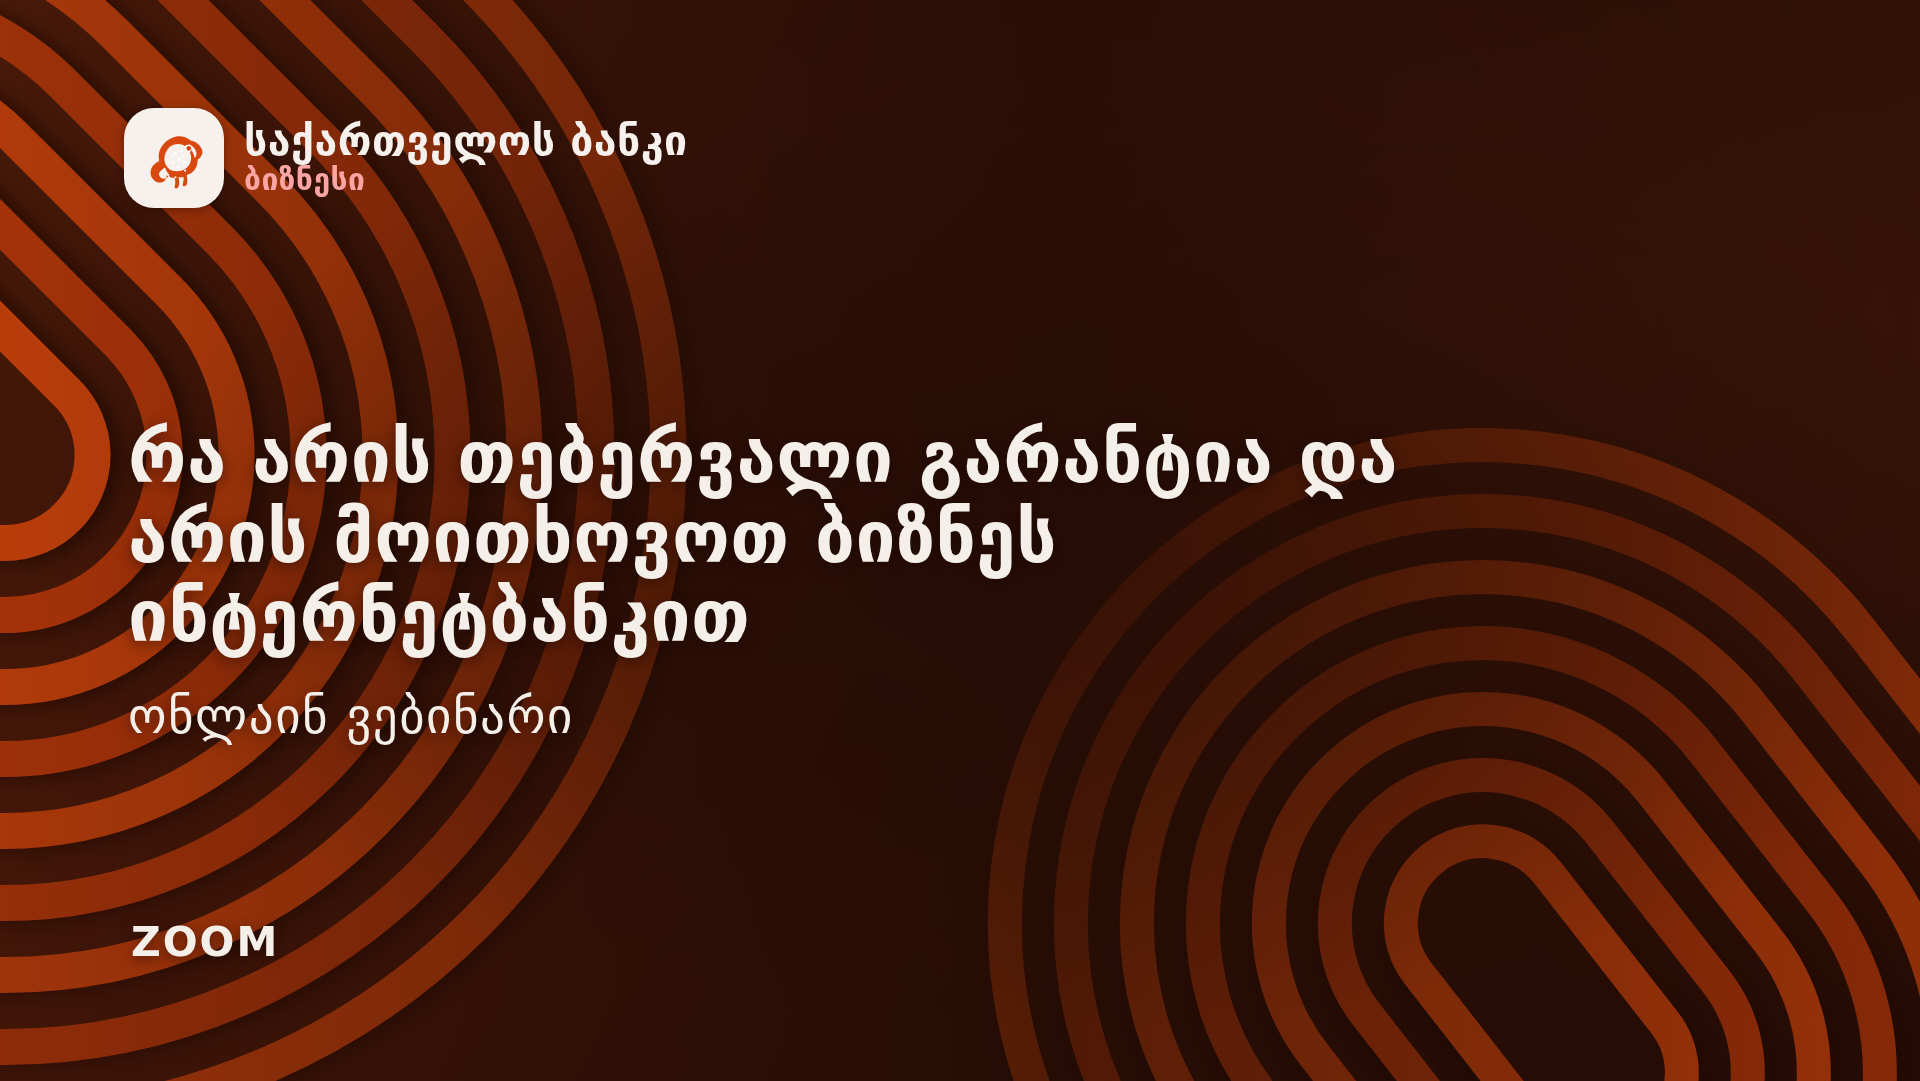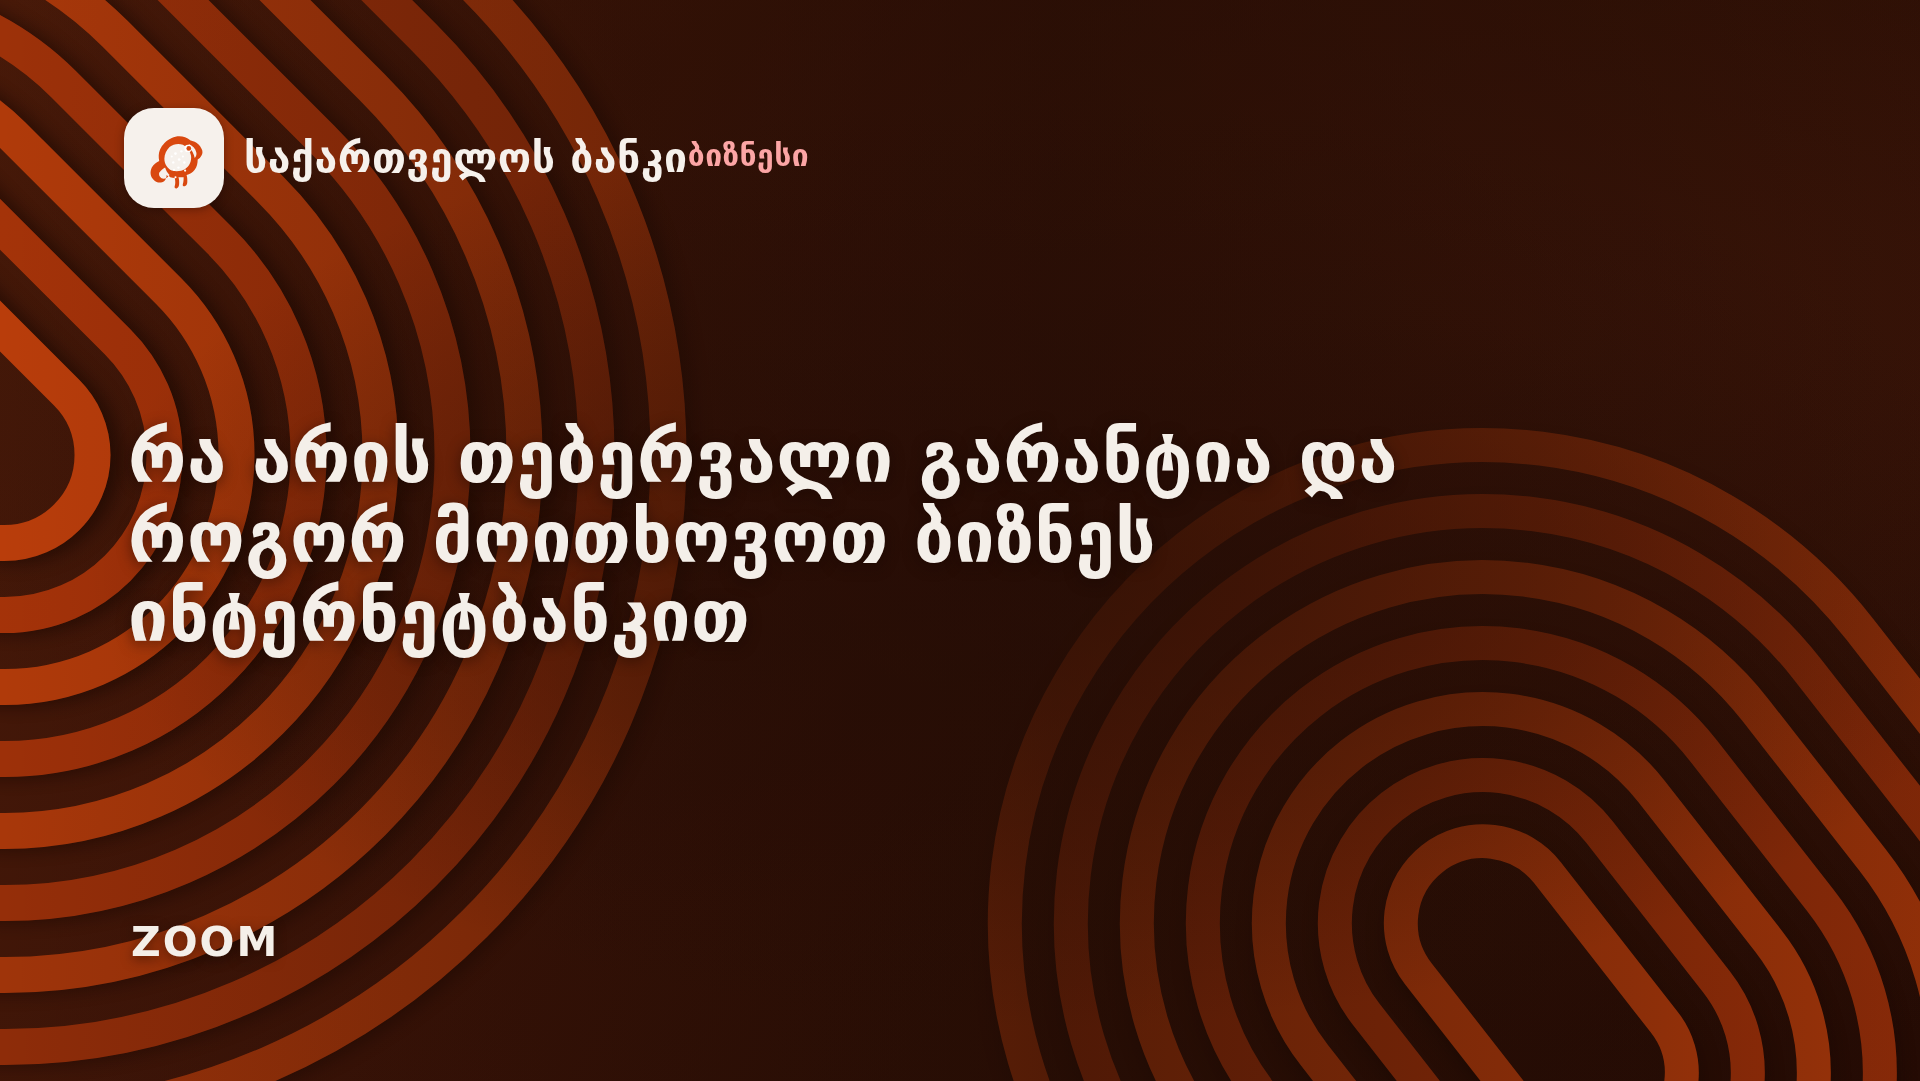--- a/index.html
+++ b/index.html
@@ -86,21 +86,21 @@
     background: #f6f1ec;
     border-radius: 30px;
     display: flex;
     align-items: center;
     justify-content: center;
     box-shadow: 0 2px 10px rgba(20,6,2,0.35);
   }
   .logo-mark svg { display: block; }
   .logo-words {
     display: flex;
-    flex-direction: row;
+    flex-direction: column;
     justify-content: center;
     line-height: 1;
   }
   .logo-name {
     color: #f6f1ec;
     font-size: 41px;
     font-weight: 700;
     letter-spacing: 0.5px;
     white-space: nowrap;
   }
@@ -219,20 +219,21 @@
       </svg>
     </div>
     <div class="logo-words">
       <div class="logo-name">საქართველოს ბანკი</div>
       <div class="logo-sub">ბიზნესი</div>
     </div>
   </div>
 
   <div class="headline">
     <div class="line">რა არის თებერვალი გარანტია და</div>
-    <div class="line">როგორ მოითხოვოთ ბიზნეს</div>
+    <div class="line">არის მოითხოვოთ ბიზნეს</div>
     <div class="line">ინტერნეტბანკით</div>
   </div>
 
+  <div class="subtitle">ონლაინ ვებინარი</div>
 
   <div class="footer-left">ZOOM</div>
 
 </div>
 
 </body></html>

